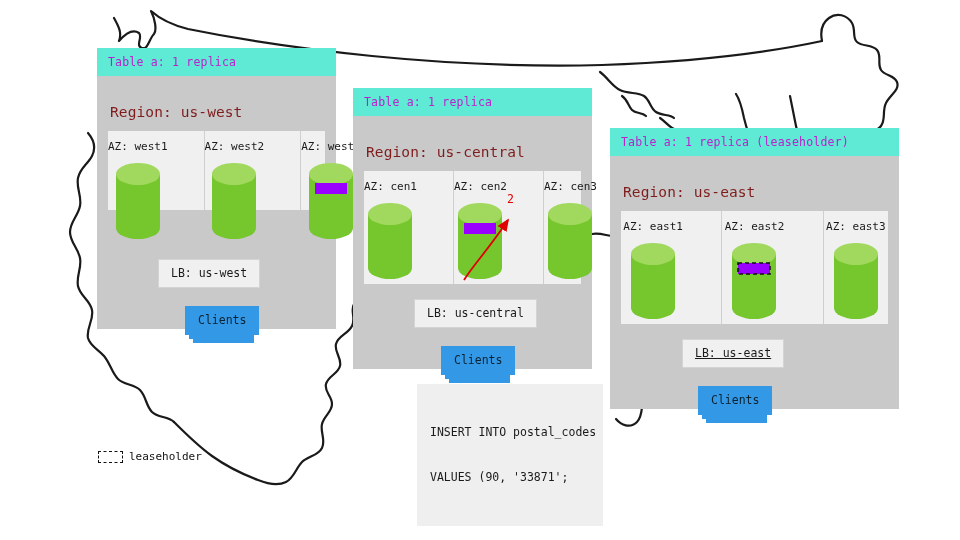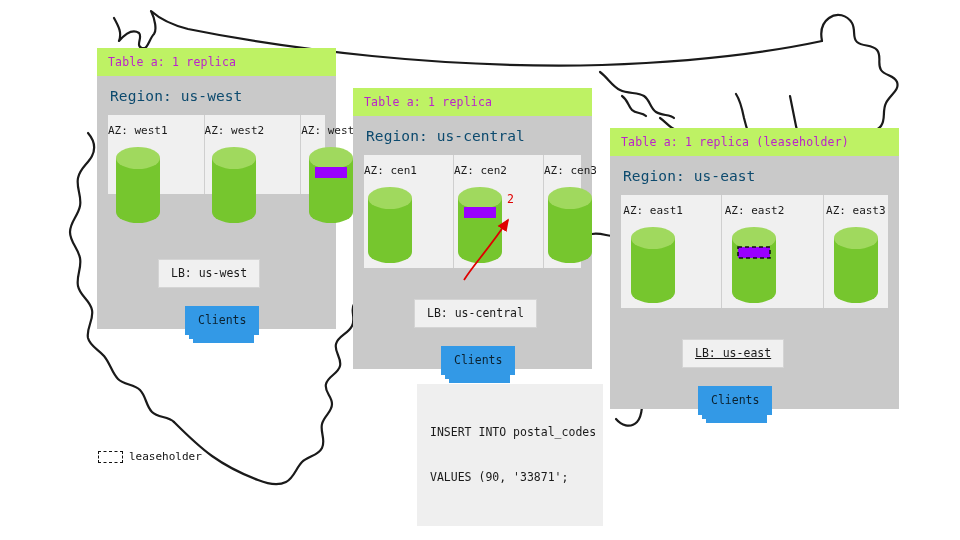--- a/index.html
+++ b/index.html
@@ -6,24 +6,24 @@
   body{width:960px;height:540px;position:relative;overflow:hidden;
        font-family:"DejaVu Sans Mono","Liberation Mono",monospace;}
 
   #stage{position:absolute;inset:0;width:960px;height:540px;}
 
   
   #usmap{position:absolute;left:0;top:0;width:960px;height:540px;}
 
   
   .region-panel{position:absolute;}
-  .panel-header{background:#bef264;color:#bb22cc;font-size:11.5px;
+  .panel-header{background:#5eead4;color:#bb22cc;font-size:11.5px;
                 letter-spacing:.2px;padding:8px 11px 7px 11px;line-height:13px;}
   .panel-body{background:#c9c9c9;}
-  .region-title{color:#0c4a6e;font-size:14.5px;padding:12px 12px 11px 13px;
+  .region-title{color:#7f1d1d;font-size:14.5px;padding:28px 12px 11px 13px;
                 line-height:16px;letter-spacing:.1px;}
 
   .az-strip{background:#f0f0f0;display:flex;margin:0 11px;position:relative;}
   .az-cell{flex:1;position:relative;display:flex;flex-direction:column;
            align-items:center;padding-top:9px;}
   .az-cell + .az-cell{border-left:1px solid #cfcfcf;margin-left:36px;}
   .az-label{font-size:11px;color:#1a1a1a;line-height:13px;margin-bottom:9px;
             white-space:nowrap;}
 
   

